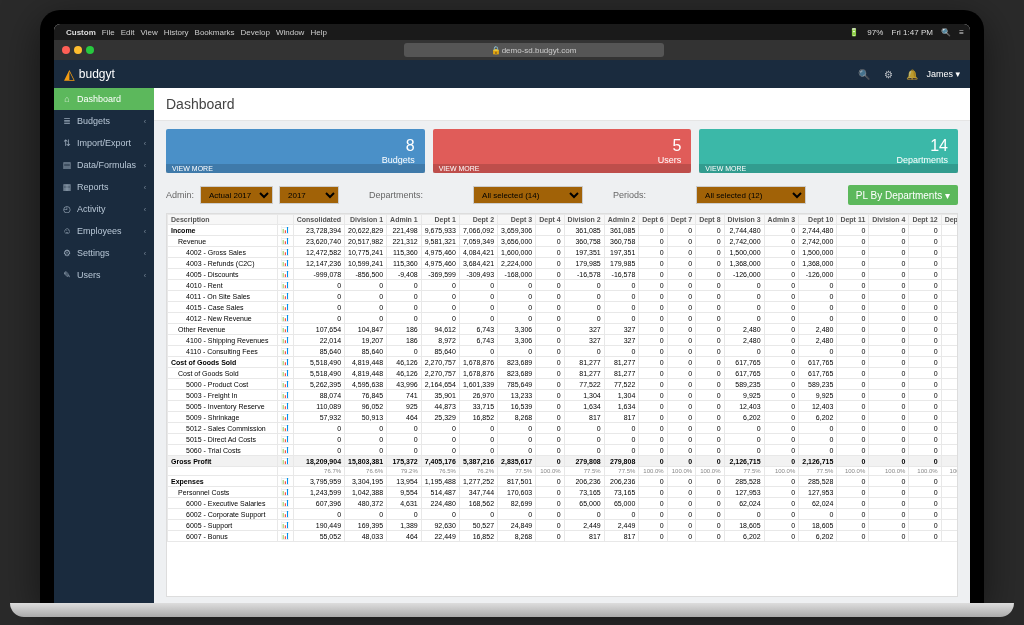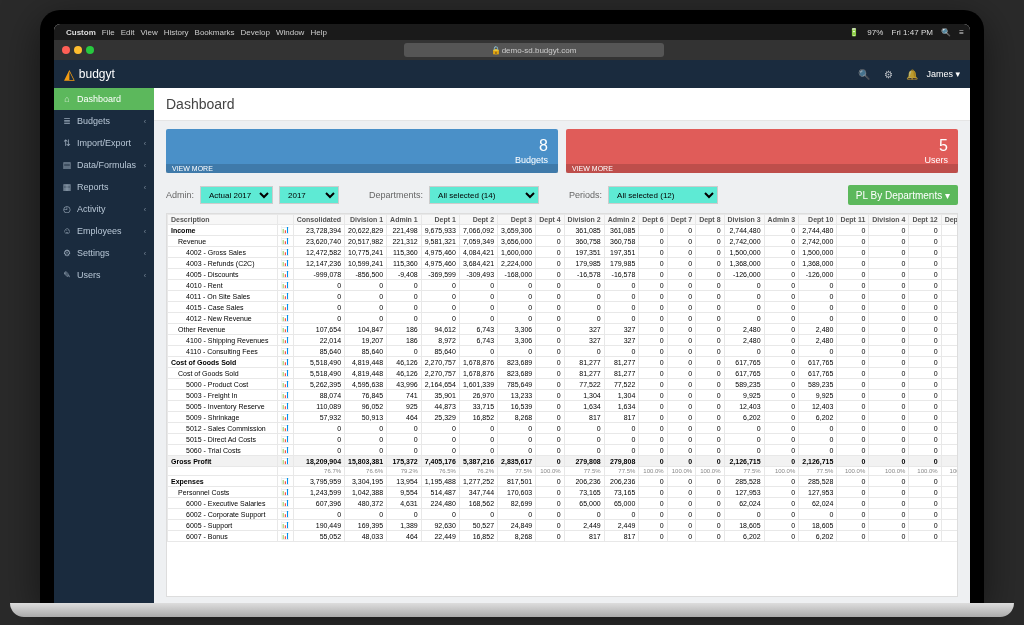--- a/index.html
+++ b/index.html
@@ -46,22 +46,22 @@
 
 .cards { display: flex; gap: 8px; padding: 8px 12px; }
 .card { flex: 1; height: 44px; border-radius: 2px; color: #fff; position: relative; padding: 4px 10px; display: flex; flex-direction: column; align-items: flex-end; justify-content: center; }
 .card.blue { background: #4a90c8; } .card.red { background: #e05c59; } .card.teal { background: #3bb8a8; }
 .card .num { font-size: 16px; font-weight: 300; }
 .card .lbl { font-size: 9px; }
 .card .vm { position: absolute; bottom: 0; left: 0; right: 0; background: rgba(0,0,0,.15); font-size: 7px; padding: 1px 6px; text-align: left; }
 
 .filters { display: flex; align-items: center; gap: 6px; padding: 4px 12px; font-size: 9px; flex-wrap: wrap; }
 .filters label { color: #666; }
-.sel { height: 18px; border: 1px solid #ccc; background: #5eead4; font-size: 8px; padding: 0 4px; min-width: 60px; }
-.sel.w { min-width: 110px; }
+.sel { height: 18px; border: 1px solid #ccc; background: #a16207; font-size: 8px; padding: 0 4px; min-width: 60px; }
+.sel.w { min-width: 110px; margin-left: 44px; }
 .btn-green { background: #5cb85c; color: #fff; border: none; height: 20px; padding: 0 8px; font-size: 10px; border-radius: 2px; }
 .btn-plain { background: #fff; border: 1px solid #ccc; height: 18px; padding: 0 6px; font-size: 8px; }
 .filters .fspacer { flex: 1; }
 .filters .row2 { width: 100%; display: flex; align-items: center; gap: 6px; justify-content: flex-end; margin-top: -2px;}
 
 
 .table-wrap { flex: 1; margin: 4px 12px 8px 12px; background: #fff; border: 1px solid #ddd; overflow: auto; }
 table { border-collapse: collapse; width: 100%; font-size: 7px; }
 th, td { border: 1px solid #e8e8e8; padding: 1px 3px; white-space: nowrap; text-align: right; }
 th { background: #f7f7f7; font-weight: 600; color: #555; }
@@ -174,20 +174,25 @@
 
         <div class="cards" id="cards">
             <div class="card blue">
               <div class="num">8</div>
               <div class="lbl">Budgets</div>
               <div class="vm">VIEW MORE</div>
             </div>
             <div class="card red">
               <div class="num">5</div>
               <div class="lbl">Users</div>
+              <div class="vm">VIEW MORE</div>
+            </div>
+            <div class="card teal">
+              <div class="num">14</div>
+              <div class="lbl">Departments</div>
               <div class="vm">VIEW MORE</div>
             </div>
           </div>
 
         <div class="filters">
           <label>Admin:</label>
           <select class="sel"><option>Actual 2017</option></select>
           <select class="sel"><option>2017</option></select>
           <span style="width:18px"></span>
           <label>Departments:</label>

